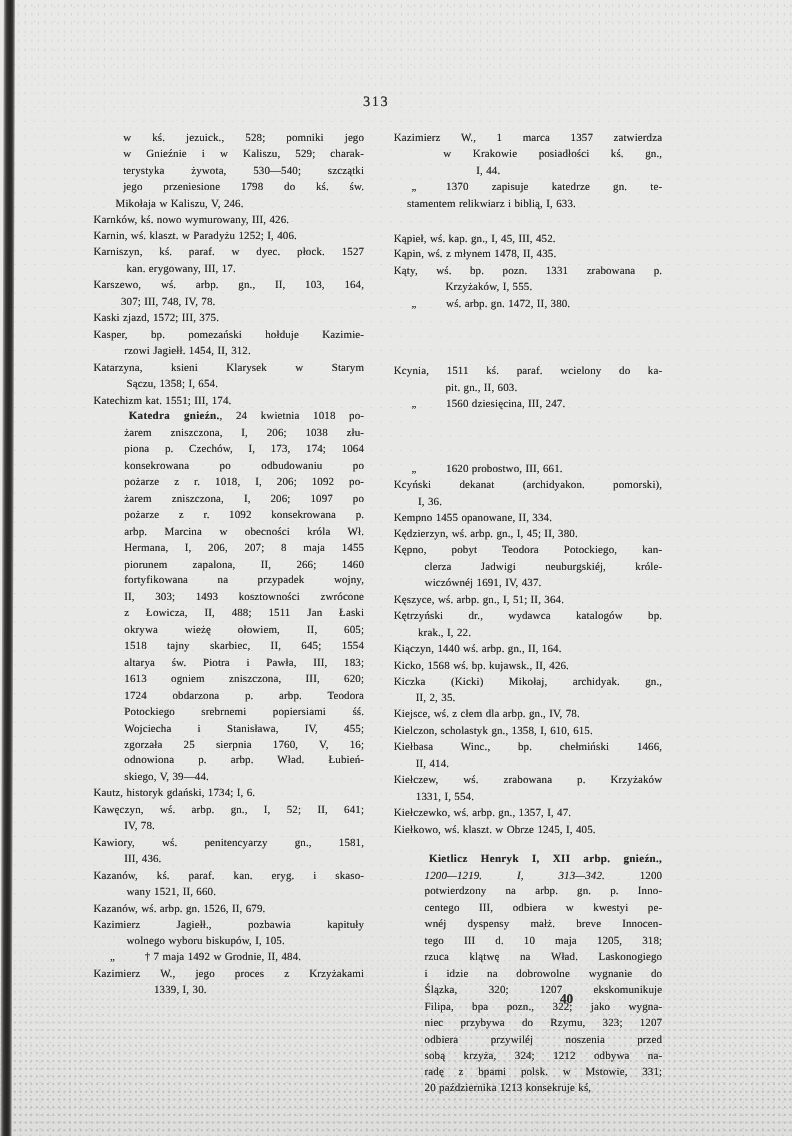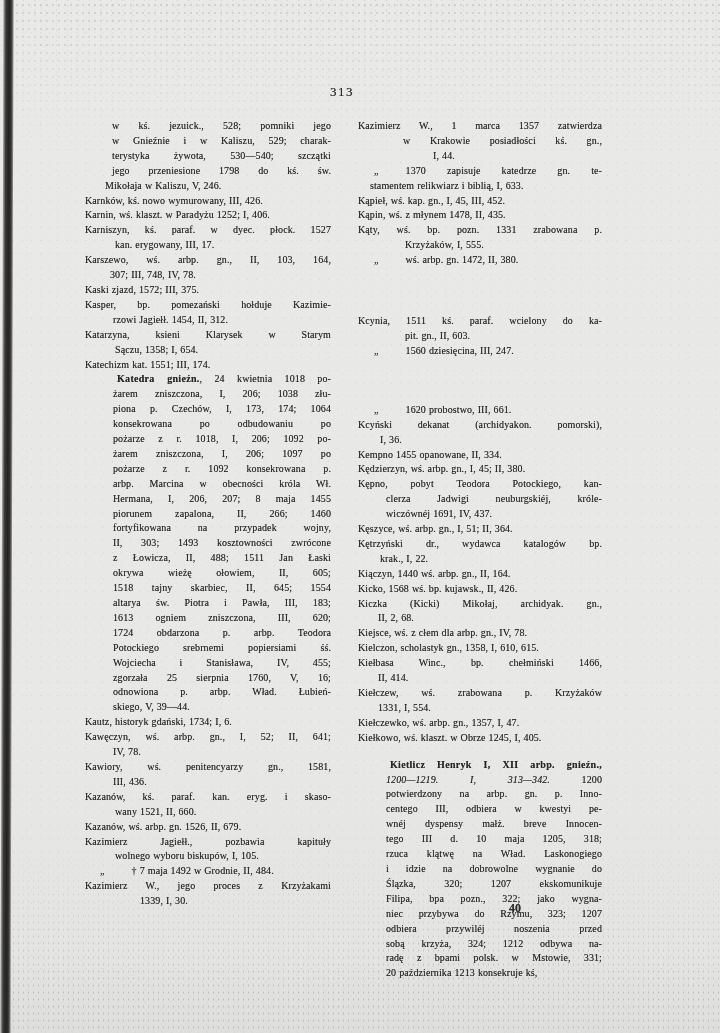--- a/index.html
+++ b/index.html
@@ -138,21 +138,21 @@
       <div class="line end" style="padding-left: 15px;"><span class="seg-dq">„</span><span class="seg-normal">† 7 maja 1492 w Grodnie, II, 484.</span></div>
       <div class="line" style="padding-left: 0px;"><span class="seg-normal">Kazimierz W., jego proces z Krzyżakami</span></div>
       <div class="line end" style="padding-left: 55px;"><span class="seg-normal">1339, I, 30.</span></div>
     </div>
   <div id="col-right" class="col col-right">
       <div class="line" style="padding-left: 0px;"><span class="seg-normal">Kazimierz W., 1 marca 1357 zatwierdza</span></div>
       <div class="line" style="padding-left: 45px;"><span class="seg-normal">w Krakowie posiadłości kś. gn.,</span></div>
       <div class="line end" style="padding-left: 75px;"><span class="seg-normal">I, 44.</span></div>
       <div class="line" style="padding-left: 16px;"><span class="seg-dq">„</span><span class="seg-normal">1370 zapisuje katedrze gn. te-</span></div>
       <div class="line end" style="padding-left: 12px;"><span class="seg-normal">stamentem relikwiarz i biblią, I, 633.</span></div>
-      <div class="line end" style="padding-left: 0px;"><span class="seg-normal">Kąpieł, wś. kap. gn., I, 45, III, 452.</span></div>
+      <div class="line end" style="padding-left: 0px; margin-top: 17px;"><span class="seg-normal">Kąpieł, wś. kap. gn., I, 45, III, 452.</span></div>
       <div class="line end" style="padding-left: 0px;"><span class="seg-normal">Kąpin, wś. z młynem 1478, II, 435.</span></div>
       <div class="line" style="padding-left: 0px;"><span class="seg-normal">Kąty, wś. bp. pozn. 1331 zrabowana p.</span></div>
       <div class="line end" style="padding-left: 47px;"><span class="seg-normal">Krzyżaków, I, 555.</span></div>
       <div class="line end" style="padding-left: 16px;"><span class="seg-dq">„</span><span class="seg-normal">wś. arbp. gn. 1472, II, 380.</span></div>
       <div class="line" style="padding-left: 0px; margin-top: 46px;"><span class="seg-normal">Kcynia, 1511 kś. paraf. wcielony do ka-</span></div>
       <div class="line end" style="padding-left: 47px;"><span class="seg-normal">pit. gn., II, 603.</span></div>
       <div class="line end" style="padding-left: 16px;"><span class="seg-dq">„</span><span class="seg-normal">1560 dziesięcina, III, 247.</span></div>
       <div class="line end" style="padding-left: 16px; margin-top: 44px;"><span class="seg-dq">„</span><span class="seg-normal">1620 probostwo, III, 661.</span></div>
       <div class="line" style="padding-left: 0px;"><span class="seg-normal">Kcyński dekanat (archidyakon. pomorski),</span></div>
       <div class="line end" style="padding-left: 22px;"><span class="seg-normal">I, 36.</span></div>
@@ -160,21 +160,21 @@
       <div class="line end" style="padding-left: 0px;"><span class="seg-normal">Kędzierzyn, wś. arbp. gn., I, 45; II, 380.</span></div>
       <div class="line" style="padding-left: 0px;"><span class="seg-normal">Kępno, pobyt Teodora Potockiego, kan-</span></div>
       <div class="line" style="padding-left: 28px;"><span class="seg-normal">clerza Jadwigi neuburgskiéj, króle-</span></div>
       <div class="line end" style="padding-left: 28px;"><span class="seg-normal">wiczównéj 1691, IV, 437.</span></div>
       <div class="line end" style="padding-left: 0px;"><span class="seg-normal">Kęszyce, wś. arbp. gn., I, 51; II, 364.</span></div>
       <div class="line" style="padding-left: 0px;"><span class="seg-normal">Kętrzyński dr., wydawca katalogów bp.</span></div>
       <div class="line end" style="padding-left: 22px;"><span class="seg-normal">krak., I, 22.</span></div>
       <div class="line end" style="padding-left: 0px;"><span class="seg-normal">Kiączyn, 1440 wś. arbp. gn., II, 164.</span></div>
       <div class="line end" style="padding-left: 0px;"><span class="seg-normal">Kicko, 1568 wś. bp. kujawsk., II, 426.</span></div>
       <div class="line" style="padding-left: 0px;"><span class="seg-normal">Kiczka (Kicki) Mikołaj, archidyak. gn.,</span></div>
-      <div class="line end" style="padding-left: 20px;"><span class="seg-normal">II, 2, 68.</span></div>
+      <div class="line end" style="padding-left: 20px;"><span class="seg-normal">II, 2, 35.</span></div>
       <div class="line end" style="padding-left: 0px;"><span class="seg-normal">Kiejsce, wś. z cłem dla arbp. gn., IV, 78.</span></div>
       <div class="line end" style="padding-left: 0px;"><span class="seg-normal">Kielczon, scholastyk gn., 1358, I, 610, 615.</span></div>
       <div class="line" style="padding-left: 0px;"><span class="seg-normal">Kiełbasa Winc., bp. chełmiński 1466,</span></div>
       <div class="line end" style="padding-left: 20px;"><span class="seg-normal">II, 414.</span></div>
       <div class="line" style="padding-left: 0px;"><span class="seg-normal">Kiełczew, wś. zrabowana p. Krzyżaków</span></div>
       <div class="line end" style="padding-left: 20px;"><span class="seg-normal">1331, I, 554.</span></div>
       <div class="line end" style="padding-left: 0px;"><span class="seg-normal">Kiełczewko, wś. arbp. gn., 1357, I, 47.</span></div>
       <div class="line end" style="padding-left: 0px;"><span class="seg-normal">Kiełkowo, wś. klaszt. w Obrze 1245, I, 405.</span></div>
       <div style="height: 12px;"></div>
       <div class="line" style="padding-left: 0px;"><span class="seg-bold">Kietlicz Henryk I, XII arbp. gnieźn.,</span></div>

